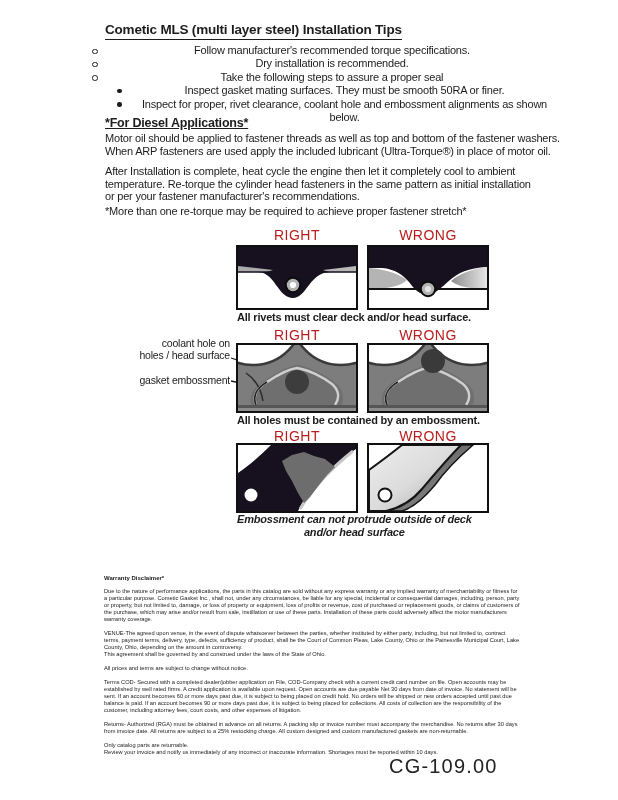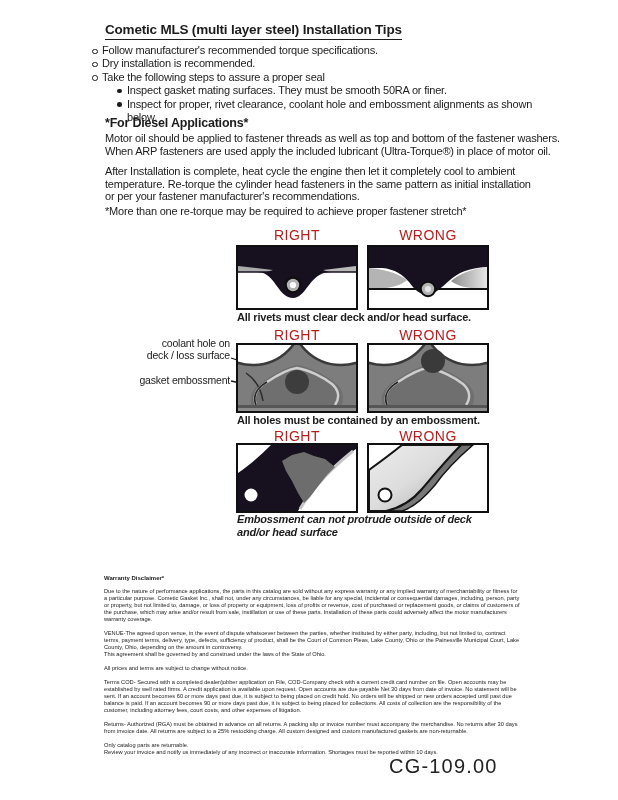--- a/index.html
+++ b/index.html
@@ -10,48 +10,48 @@
   .abs { position:absolute; }
 
   .title {
     left:105px; top:22px; margin:0; font-size:13.5px; font-weight:bold;
     letter-spacing:-0.2px; border-bottom:1.5px solid #1c1c1c; padding-bottom:2px;
     display:inline-block;
   }
 
   .bullets { left:92px; top:44px; margin:0; padding:0; list-style:none;
     font-size:11px; letter-spacing:-0.2px; }
-  .bullets li { position:relative; line-height:13.4px; padding-left:10px; }
+  .bullets li { position:relative; line-height:13.4px; padding-left:10px;text-align:center; }
   .bullets li.sub { margin-left:25px; }
   .o-dot { position:absolute; left:0; top:4.5px; width:3.5px; height:3.5px;
     border:1px solid #1c1c1c; border-radius:50%; }
   .f-dot { position:absolute; left:0; top:4.5px; width:4.5px; height:4.5px;
     background:#1c1c1c; border-radius:50%; }
 
   .h2 { left:105px; top:116px; margin:0; font-size:12.5px; font-weight:bold;
-    letter-spacing:-0.2px; }
+    letter-spacing:-0.2px;text-decoration:underline; }
   .para { left:105px; margin:0; font-size:11px; line-height:12.6px;
     letter-spacing:-0.2px; white-space:pre-line; }
   .p1 { top:132px; } .p2 { top:165px; } .p3 { top:205px; }
 
   .rw { width:122px; text-align:center; font-size:14px; letter-spacing:0.5px;
     color:#b91c1c; }
   .rw.l { left:236px; } .rw.r { left:367px; }
   .row1-lab { top:227px; } .row2-lab { top:327px; } .row3-lab { top:428px; }
 
   .box { width:122px; border:2px solid #101010; box-sizing:border-box;
     background:#fff; }
   .box svg { display:block; width:100%; height:100%; }
   .box.l { left:236px; } .box.r { left:367px; }
   .row1-box { top:245px; height:65px; }
   .row2-box { top:343px; height:70px; }
   .row3-box { top:443px; height:70px; }
 
   .caption { left:237px; margin:0; font-size:11px; font-weight:bold;
-    letter-spacing:-0.2px; line-height:13px; white-space:pre-line; }
+    letter-spacing:-0.2px; line-height:13px; white-space:pre-line;text-align:center; }
   .cap1 { top:311px; } .cap2 { top:414px; } .cap3 { top:513px;font-style:italic; }
 
   .ann { width:120px; text-align:right; font-size:10.5px; line-height:11.5px;
     letter-spacing:-0.2px; white-space:pre-line; }
   .ann1 { left:110px; top:338px; } .ann2 { left:110px; top:375px; }
   .leader { left:230px; top:352px; width:70px; height:45px; }
 
   .disc { left:104px; top:575px; width:416px; }
   .disc h3 { margin:0 0 7px 0; font-size:6px; font-weight:bold; }
   .disc p { margin:0 0 7px 0; font-size:5.7px; line-height:7px;
@@ -115,21 +115,21 @@
       <circle cx="59" cy="42" r="3.1" fill="#e3e3e3"></circle>
     </svg>
   </div>
 
   <p class="abs caption cap1">All rivets must clear deck and/or head surface.</p>
 
   <div class="abs rw l row2-lab">RIGHT</div>
   <div class="abs rw r row2-lab">WRONG</div>
 
   <div class="abs ann ann1">coolant hole on
-deck / loss surface</div>
+holes / head surface</div>
   <div class="abs ann ann2">gasket embossment</div>
   <svg class="abs leader" viewBox="0 0 70 45">
     <line x1="1" y1="6" x2="66" y2="27" stroke="#1a1a1a" stroke-width="1.3"></line>
     <line x1="1" y1="29" x2="57" y2="41" stroke="#1a1a1a" stroke-width="1.3"></line>
   </svg>
 
   <div class="abs box l row2-box">
     <svg viewBox="0 0 118 66" preserveAspectRatio="none">
       <rect x="0" y="0" width="118" height="66" fill="#7d7d7d"></rect>
       <path d="M14,62 C10,50 16,42 26,36 C38,28 48,22 59,20 C72,22 88,30 97,38 C105,44 107,52 103,62 Z" fill="#6f6f6f"></path>

